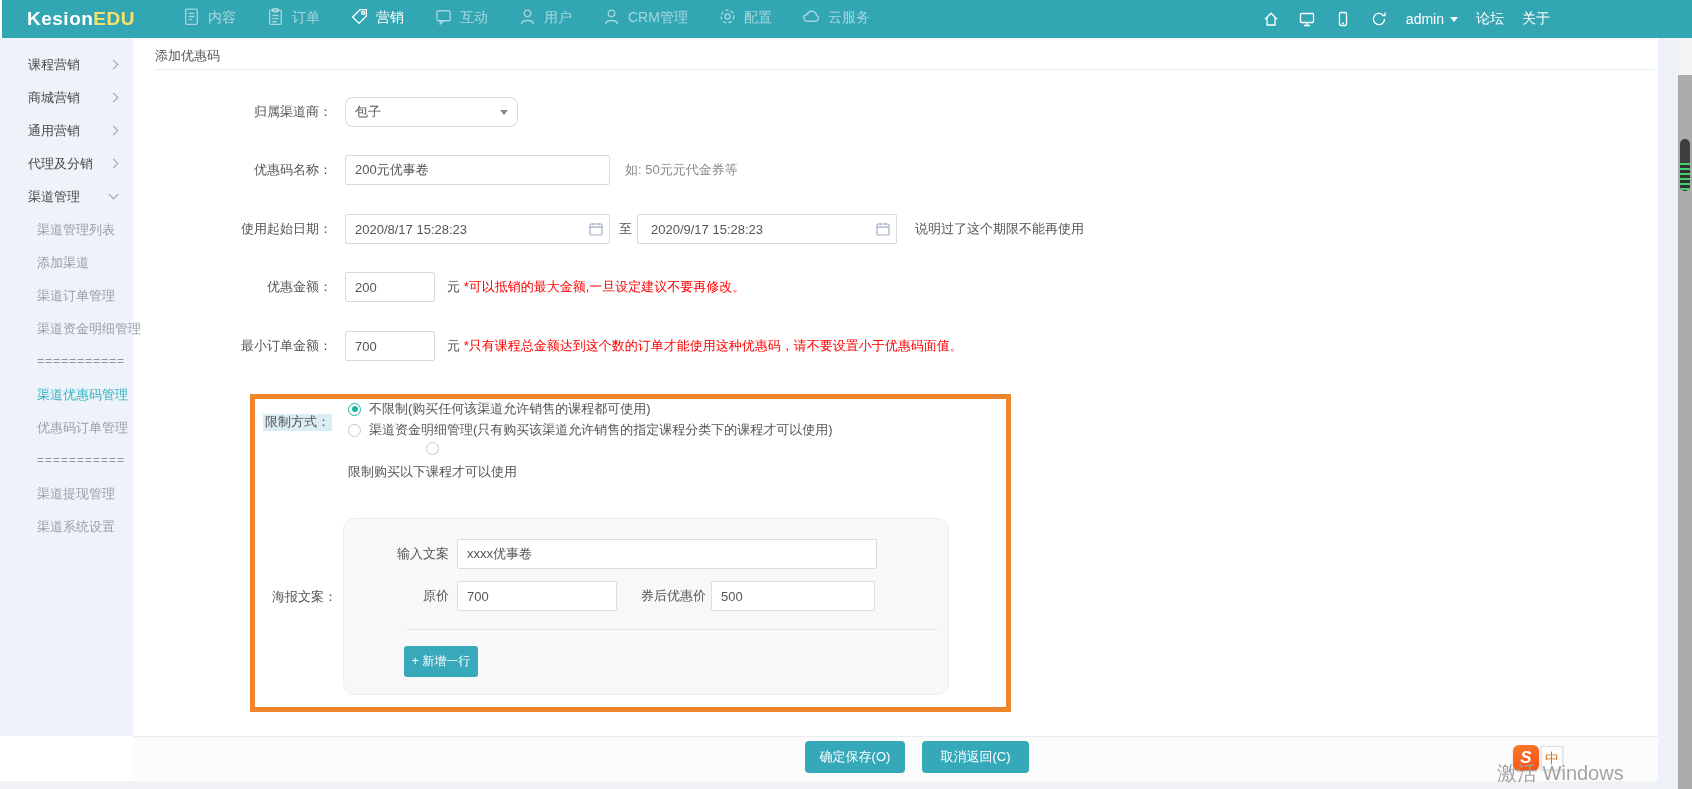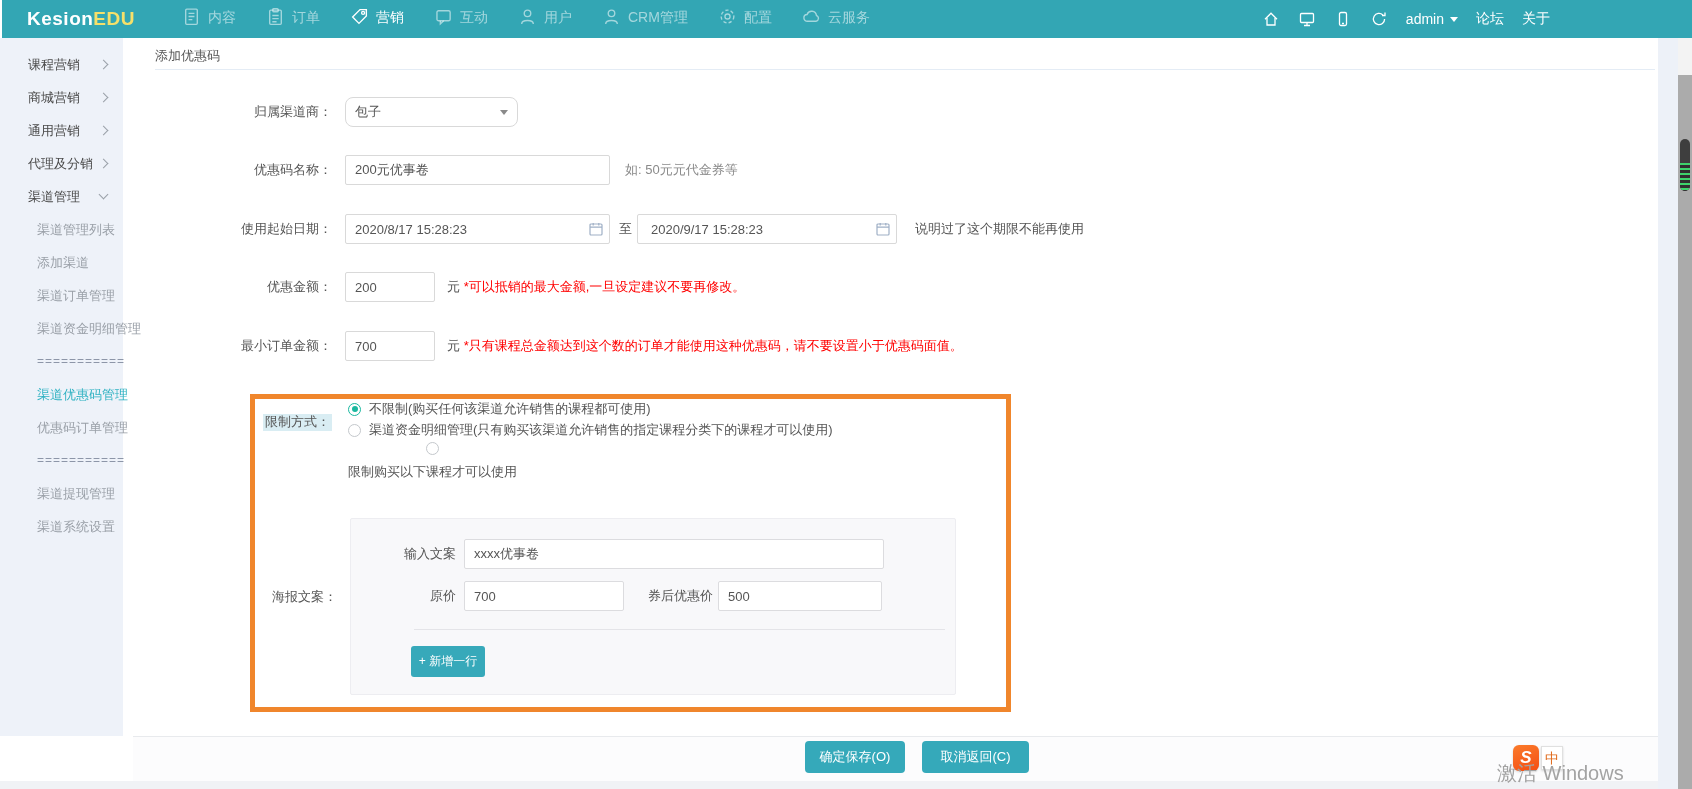--- a/index.html
+++ b/index.html
@@ -21,21 +21,21 @@
   .hnav-item svg { width:19px; height:19px; stroke:currentColor; fill:none; stroke-width:1.3; }
   .hnav-item.active { color:#ffffff; }
   .hright { position:absolute; right:144px; top:0; height:38px; display:flex; align-items:center; gap:18px;
     color:#ffffff; font-size:14px; }
   .hright svg { width:18px; height:18px; stroke:#ffffff; fill:none; stroke-width:1.3; display:block; }
   .admin-wrap { display:flex; align-items:center; gap:6px; cursor:pointer; }
   .caret-down { width:0; height:0; border-left:4px solid transparent; border-right:4px solid transparent;
     border-top:5px solid #ffffff; display:inline-block; }
   .hlink { cursor:pointer; }
   
-  .sidebar { position:absolute; left:0; top:38px; width:123px; height:698px;
+  .sidebar { position:absolute; left:0; top:38px; width:133px; height:698px;
     background:#eef2f9; padding-top:10px; }
   .snav-group { height:33px; line-height:33px; padding:0 14px 0 28px; font-size:13px; color:#4a4a4a;
     cursor:pointer; position:relative; white-space:nowrap; }
   .chev { position:absolute; right:16px; top:13px; width:7px; height:7px;
     border-right:1.5px solid #9aa0a8; border-bottom:1.5px solid #9aa0a8; }
   .chev.right { transform:rotate(-45deg); }
   .chev.down  { transform:rotate(45deg); top:11px; }
   .snav-sub { height:33px; line-height:33px; padding-left:37px; font-size:13px; color:#9aa0a8;
     cursor:pointer; white-space:nowrap; }
   .snav-sub.divider { color:#8d96a8; cursor:default; letter-spacing:1px; font-size:12px; }
@@ -65,22 +65,22 @@
   .radio { width:13px; height:13px; border-radius:50%; background:#fff; border:1px solid #c4c8cc;
     position:relative; flex:0 0 13px; }
   .radio.checked { border-color:#19b89f; }
   .radio.checked::after { content:""; position:absolute; left:2.5px; top:2.5px; width:6px; height:6px;
     border-radius:50%; background:#19b89f; }
   .restrict-label { position:absolute; left:160px; width:172px; text-align:right; top:413px;
     font-size:13px; color:#555;font-family:Liberation Mono, monospace; }
   .restrict-label .hl { background:#d9edf3; padding:1px 2px; }
   .poster-label { position:absolute; left:160px; width:177px; text-align:right; top:588px;
     font-size:13px; color:#555; }
-  .poster-panel { position:absolute; left:350px; top:518px; width:606px; height:177px;
-    background:#f8f8fa; border:1px solid #ededf1; border-radius:2px; }
+  .poster-panel { position:absolute; left:343px; top:518px; width:606px; height:177px;
+    background:#f8f8fa; border:1px solid #ededf1; border-radius:12px; }
   .p-label { position:absolute; text-align:right; font-size:13px; color:#555; line-height:30px; white-space:nowrap; }
   .p-inp { position:absolute; height:30px; border:1px solid #dcdcdf; background:#fff; border-radius:2px;
     font-size:13px; color:#555; padding:0 9px; font-family:"Liberation Sans","DejaVu Sans",sans-serif; }
   .p-rule { position:absolute; left:63px; top:110px; width:868px; max-width:calc(100% - 73px); height:1px; background:#e4e4e8; }
   .addrow-btn { position:absolute; left:60px; top:127px; width:74px; height:31px; background:#37a9ba;
     color:#fff; font-size:12px; border:none; border-radius:3px; cursor:pointer; }
   
   .footer-bar { position:absolute; left:133px; top:736px; width:1525px; height:45px;
     background:#fcfcfd; border-top:1px solid #e8eaed; }
   .btn-main { position:absolute; height:32px; background:#35a9ba; color:#fff; border:none;

